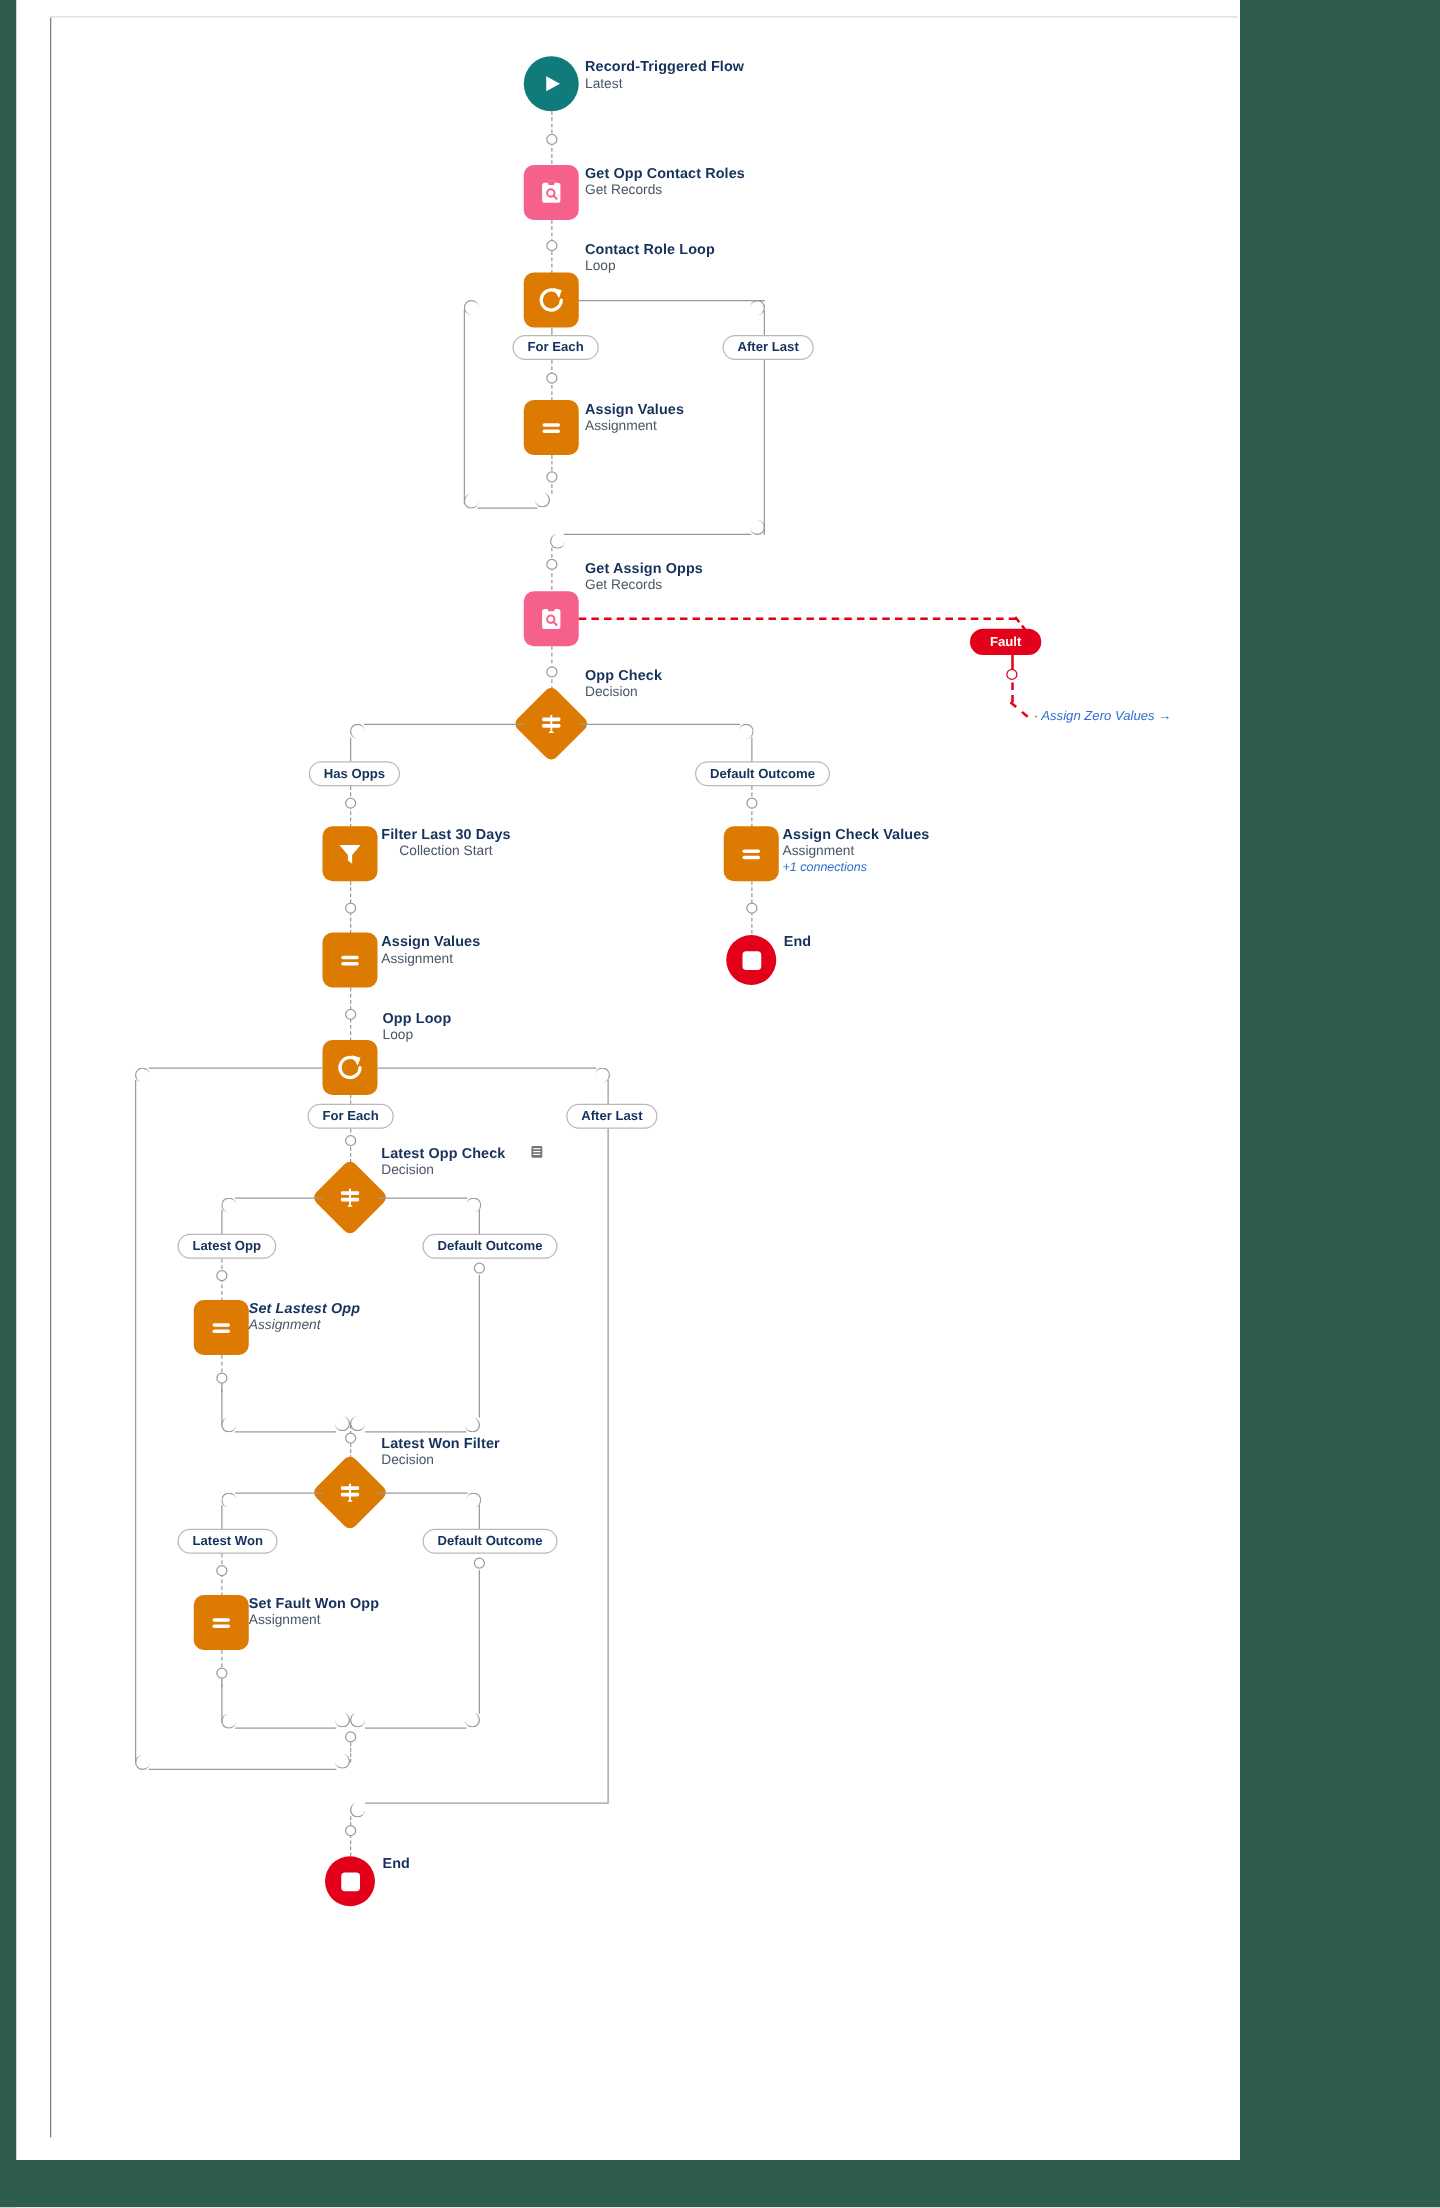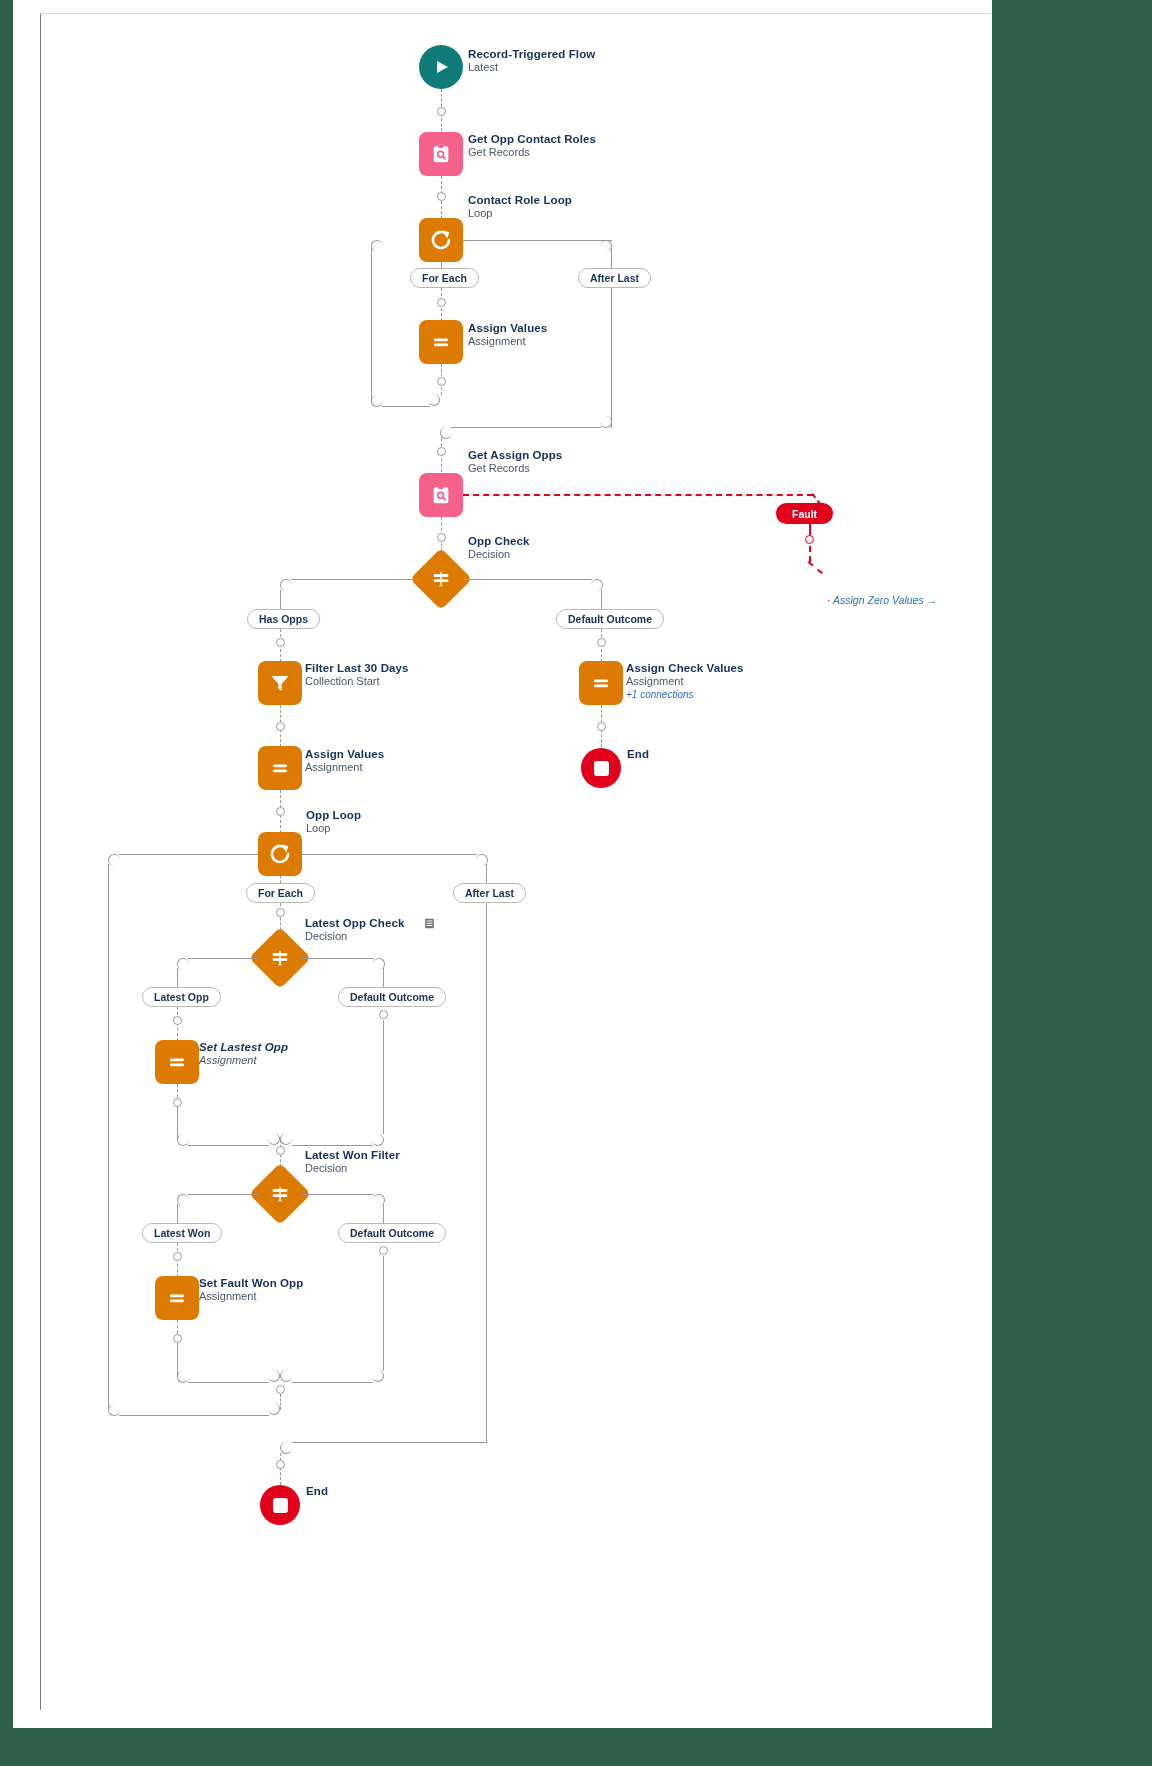--- a/index.html
+++ b/index.html
@@ -57,21 +57,21 @@
     transform:rotate(45deg);border-radius:6px;
     display:flex;align-items:center;justify-content:center;
   }
   .diamond .ico{transform:rotate(-45deg);display:flex;align-items:center;justify-content:center;}
 
   
   .lbl{position:absolute;line-height:1.25;white-space:nowrap;}
   .lbl .t1{font-size:11.5px;font-weight:bold;color:#16325c;letter-spacing:.1px;}
   .lbl .t2{font-size:11px;color:#4a5666;}
   .lbl .t3{font-size:10px;color:#2d6ecf;font-style:italic;}
-  .lbl-row{display:flex;align-items:center;gap:20px;}
+  .lbl-row{display:flex;align-items:flex-start;gap:20px;}
 
   .pill{
     position:absolute;
     border:1px solid #b9b9b9;border-radius:11px;background:#fff;
     height:20px;padding:0 11px;
     display:flex;align-items:center;justify-content:center;
     font-size:10.5px;font-weight:bold;color:#16325c;white-space:nowrap;
     box-sizing:border-box;
   }
 
@@ -212,21 +212,21 @@
 
   <div class="fline" style="left:463px;top:494px;width:350px;"></div>
   <div class="diag" style="left:813px;top:493px;width:14px;transform:rotate(52deg);"></div>
   <div class="fault-pill" style="left:776px;top:503px;">
     <span>Fault</span>
   </div>
   <div class="fvline" style="left:809px;top:524px;height:12px;"></div>
   <div class="fault-dot" style="left:805px;top:535px;"></div>
   <div class="fvline" style="left:809px;top:546px;height:16px;"></div>
   <div class="diag" style="left:809px;top:561px;width:18px;transform:rotate(40deg);"></div>
-  <div class="goto-lbl" style="left:827px;top:594px;">
+  <div class="goto-lbl" style="left:827px;top:567px;">
     <span style="color:#e2001a;">·</span> <span>Assign Zero Values →</span>
   </div>
 
   <div class="vline" style="left:441px;top:517px;height:40px;"></div>
   <div class="conn-dot" style="left:437px;top:533px;"></div>
 
   <div class="lbl" style="left:468px;top:534px;">
     <div class="t1">Opp Check</div>
     <div class="t2">Decision</div>
   </div>
@@ -261,21 +261,21 @@
   <div class="vline" style="left:280px;top:629px;height:33px;"></div>
   <div class="conn-dot" style="left:276px;top:638px;"></div>
 
   <div class="node" style="left:258px;top:661px;">
     <div class="nsq orange">
       <svg width="24" height="24" viewBox="0 0 24 24" aria-hidden="true">
         <polygon points="3.5,5 20.5,5 13.7,13 13.7,20 10.3,17.4 10.3,13" fill="#ffffff"></polygon>
       </svg>
     </div>
   </div>
-  <div class="lbl" style="left:305px;top:661px;">
+  <div class="lbl" style="left:305px;top:661px;text-align:center;">
     <div class="t1">Filter Last 30 Days</div>
     <div class="t2">Collection Start</div>
   </div>
 
   <div class="vline" style="left:280px;top:705px;height:42px;"></div>
   <div class="conn-dot" style="left:276px;top:722px;"></div>
 
   <div class="node" style="left:258px;top:746px;">
     <div class="nsq orange">
       <svg width="24" height="24" viewBox="0 0 24 24" aria-hidden="true">

